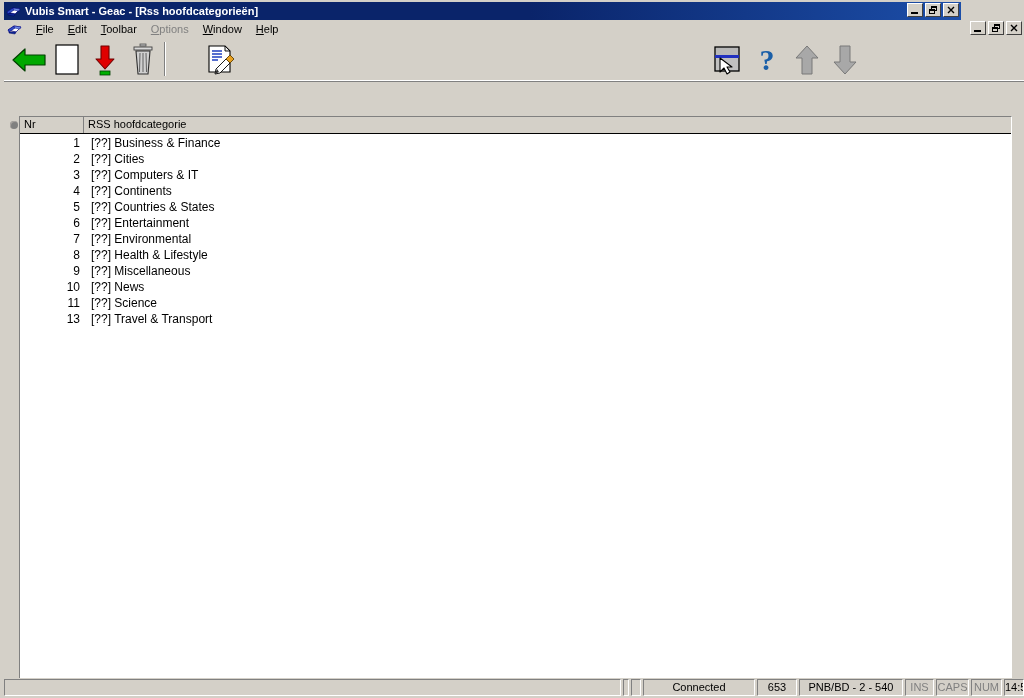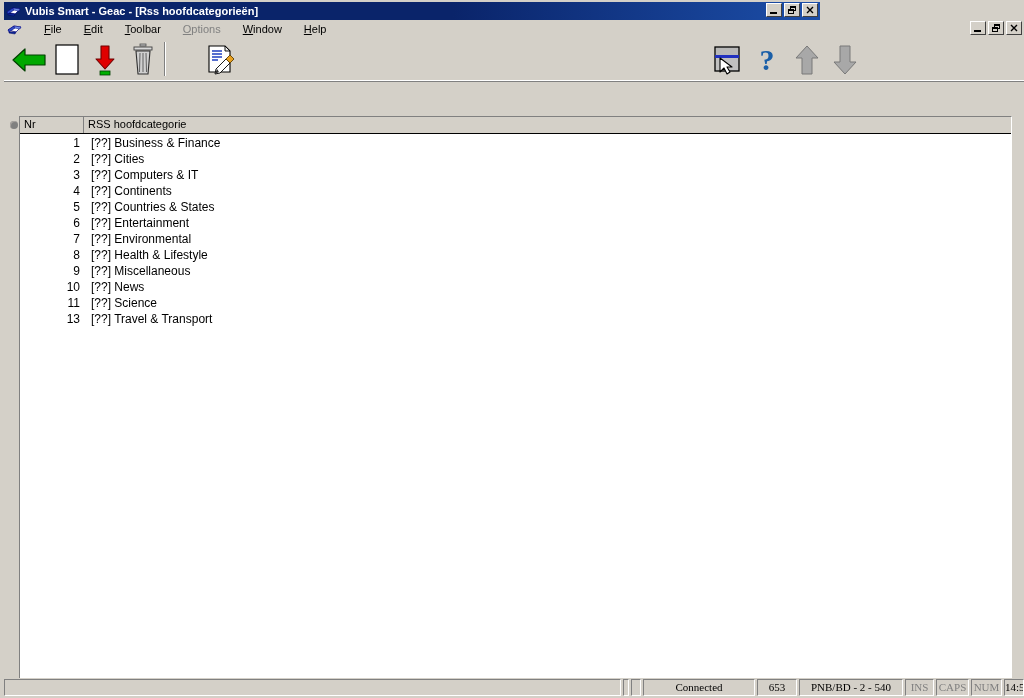--- a/index.html
+++ b/index.html
@@ -26,21 +26,21 @@
     background: #d4d0c8;
     border-left: 2px solid #d4d0c8;
     border-right: 2px solid #d4d0c8;
     box-sizing: border-box;
   }
 
   
   .titlebar {
     position: absolute;
     left: 2px; top: 2px;
-    width: 816px;
+    width: 957px;
     height: 18px;
     background: linear-gradient(to right, #0a246a 0%, #0a246a 55%, #1c4ea8 100%);
     display: flex;
     align-items: center;
     text-align: right;
   }
   .titlebar .app-icon {
     width: 16px; height: 16px;
     margin-left: 2px; margin-right: 3px;
     position: relative;
@@ -107,21 +107,20 @@
 
   
   .menubar {
     position: absolute;
     left: 2px; top: 20px;
     width: 1020px;
     height: 18px;
     background: #d4d0c8;
     display: flex;
     align-items: center;
-    gap: 8px;
   }
   .menubar .mdi-icon {
     width: 16px; height: 16px;
     margin-left: 3px;
     margin-right: 6px;
     position: relative;
     flex: none;
   }
   .menu-item {
     padding: 1px 7px 2px 7px;
@@ -270,21 +269,20 @@
     border-left: 1px solid #808080;
     border-right: 1px solid #ffffff;
     border-bottom: 1px solid #ffffff;
     box-sizing: border-box;
     font-size: 11px;
     line-height: 15px;
     text-align: center;
     color: #000;
     white-space: nowrap;
     overflow: hidden;
-    font-family: Liberation Serif, serif;
   }
   .sp.dim { color: #808080; }
   .sp.grow { flex: 1; }
   .sp.w6  { width: 6px; }
   .sp.w10 { width: 10px; }
   .sp.w112{ width: 112px; }
   .sp.w40 { width: 40px; }
   .sp.w104{ width: 104px; }
   .sp.w29 { width: 29px; }
   .sp.w33 { width: 33px; }

